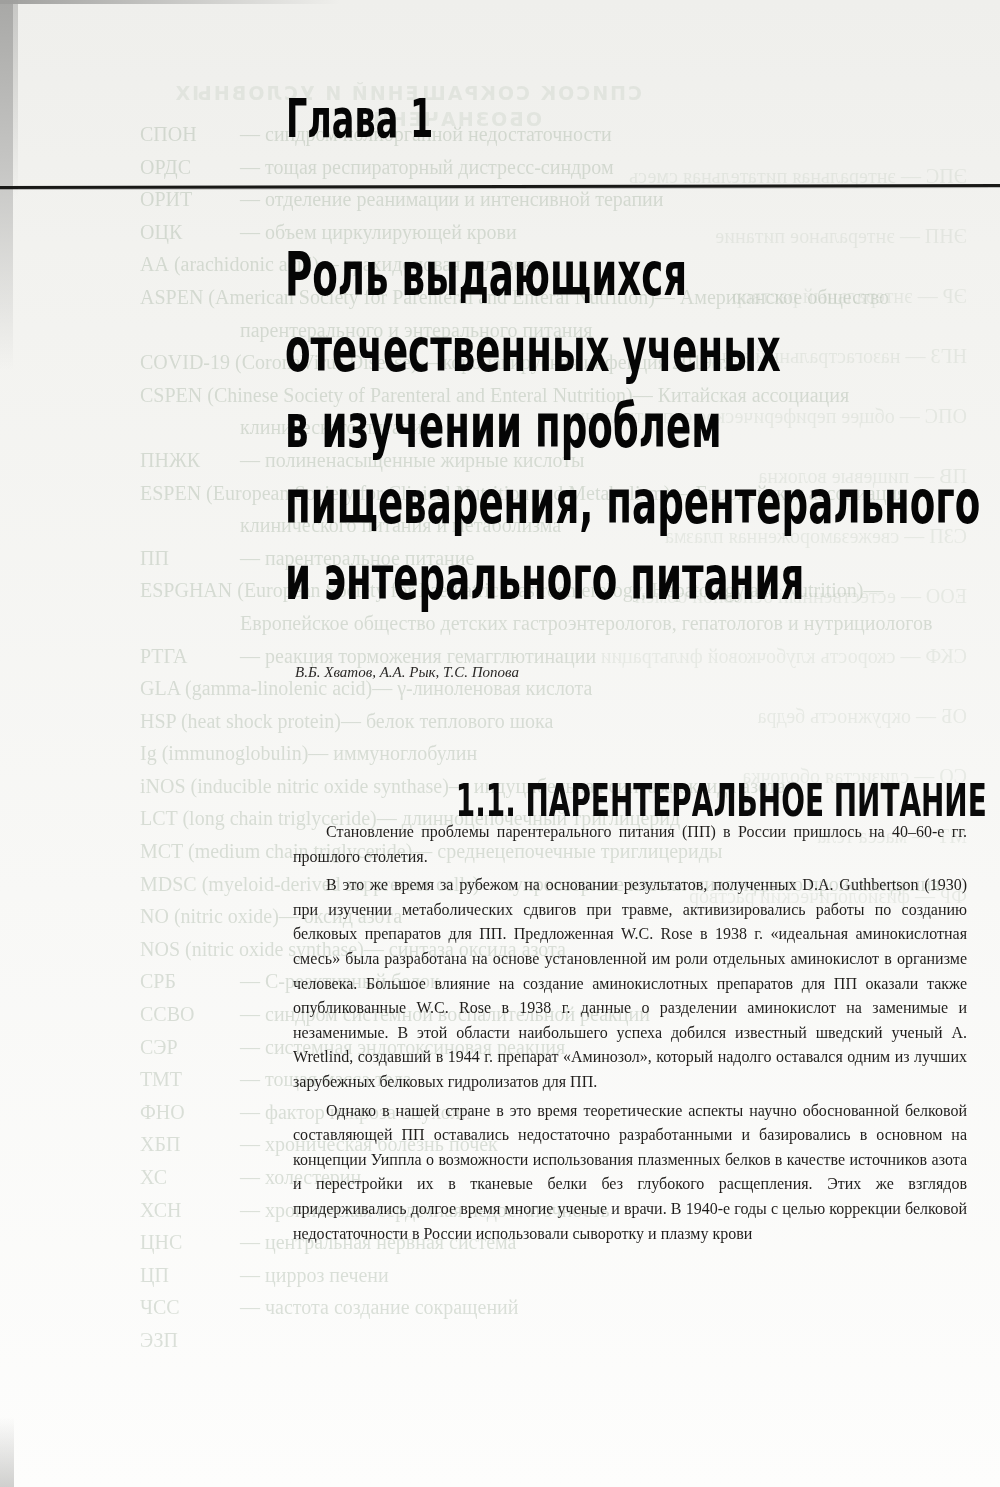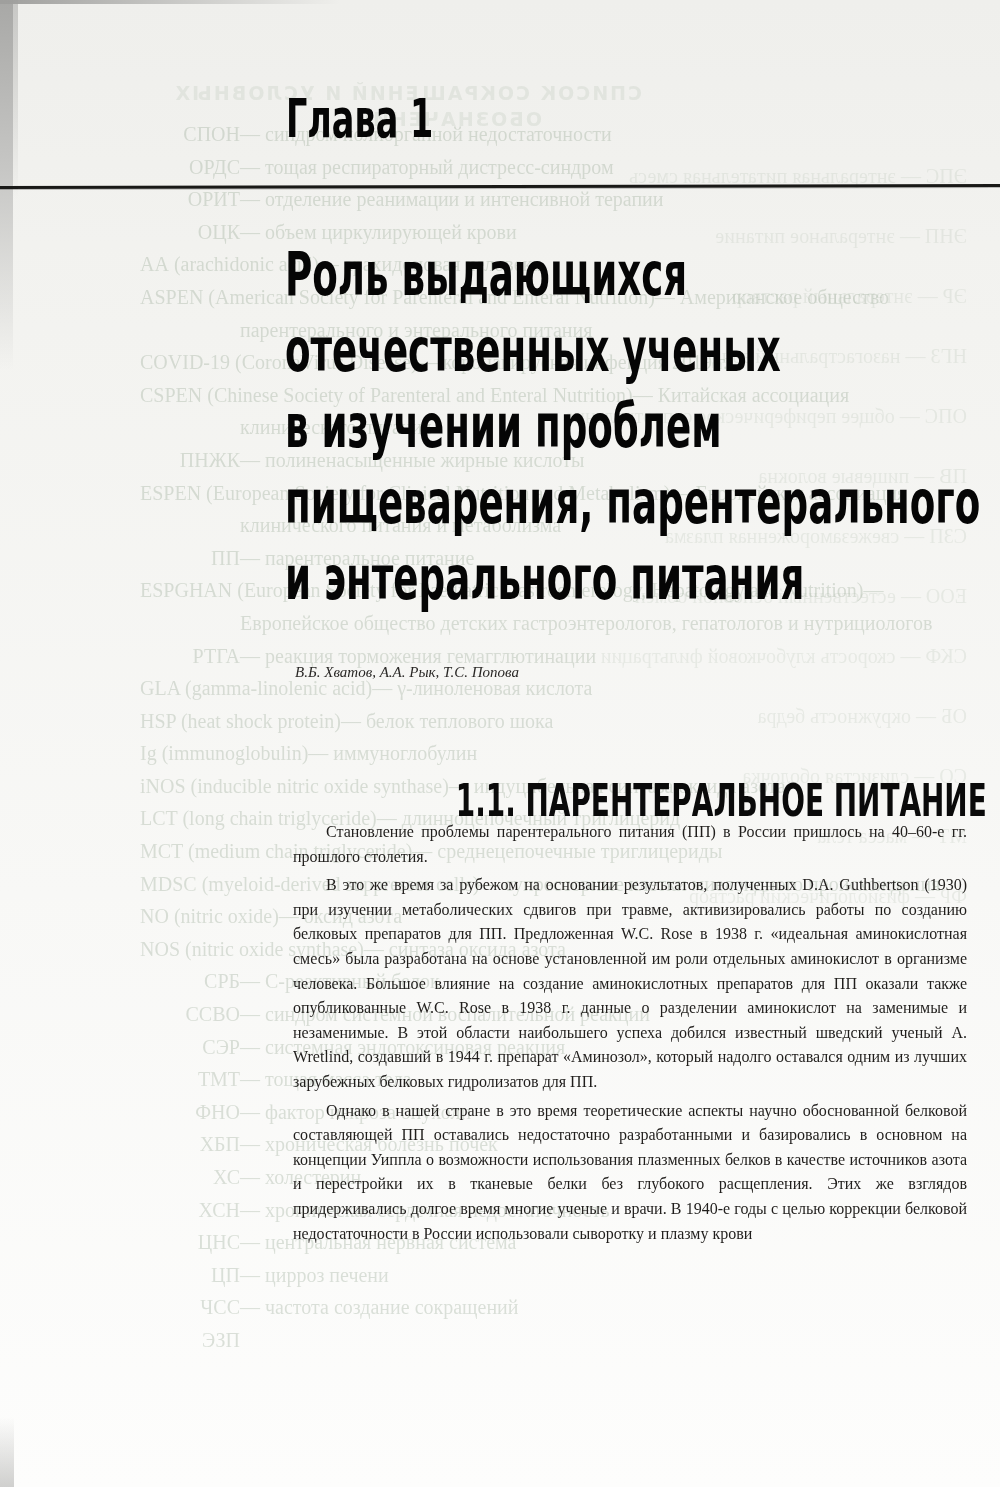--- a/index.html
+++ b/index.html
@@ -20,21 +20,21 @@
     background:linear-gradient(0deg,rgba(170,170,168,.55),rgba(170,170,168,0));}
 
   
   .ghost{pointer-events:none;}
   .ghost-normal{
     position:absolute;left:140px;top:118px;width:828px;height:1272px;overflow:hidden;
     color:#8ea08b;opacity:.30;filter:blur(.45px);
     font-size:20px;line-height:32.6px;z-index:1;
   }
   .gline{padding-left:100px;text-indent:-100px;}
-  .gcode{display:inline-block;min-width:100px;text-indent:0;text-align:right;}
+  .gcode{display:inline-block;min-width:100px;text-indent:0;}
   .ghost-mirror{
     position:absolute;left:0;top:80px;width:985px;height:900px;overflow:hidden;
     transform:scaleX(-1);transform-origin:center;
     color:#97a894;opacity:.16;filter:blur(.5px);
     font-size:20px;line-height:60px;z-index:1;padding-left:18px;box-sizing:border-box;
   }
   .ghost-mirror .gline:first-child{
     font-family:"DejaVu Sans",sans-serif;font-weight:bold;font-size:19px;
     letter-spacing:2px;margin-left:325px;line-height:26px;margin-bottom:14px;
   }

